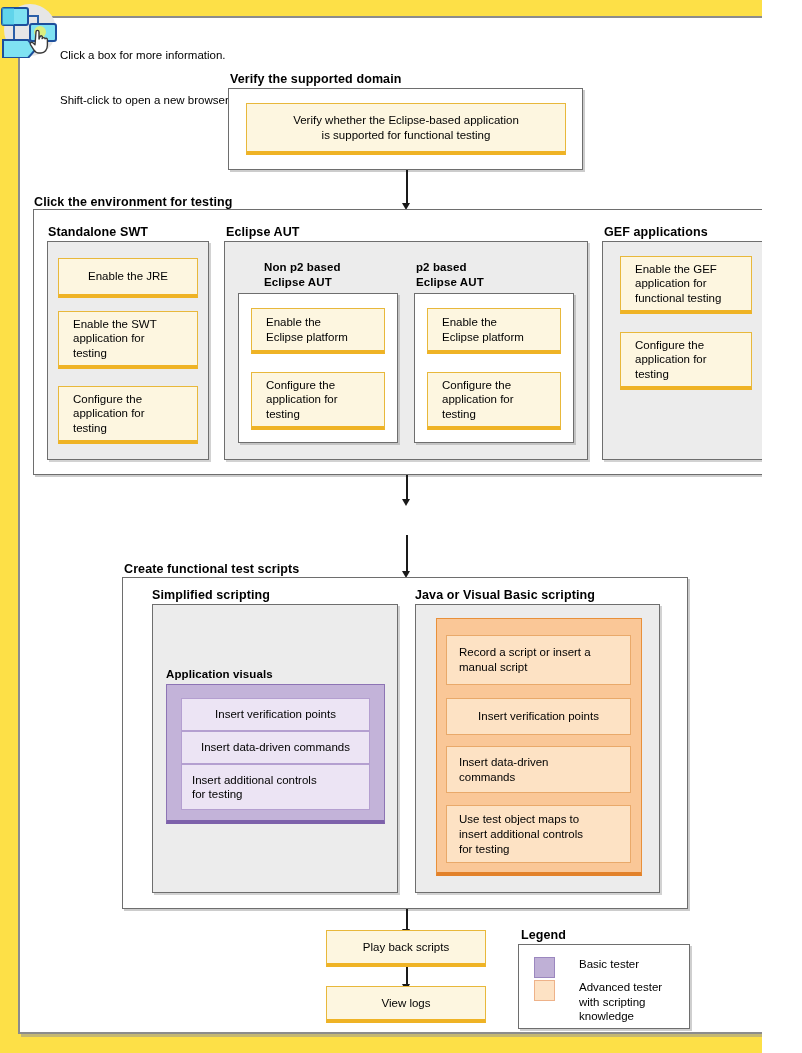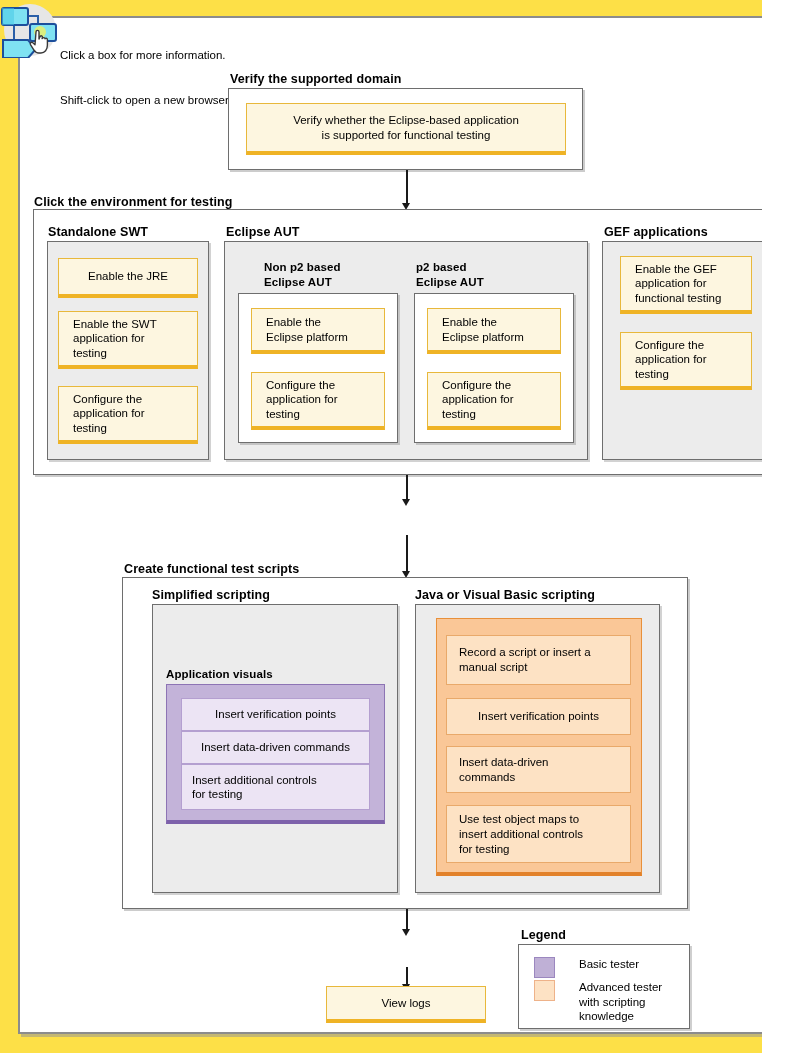--- a/index.html
+++ b/index.html
@@ -338,20 +338,21 @@
   <div class="box-peach centered" style="left:446px; top:698px; width:185px; height:37px;">Insert verification points</div>
   <div class="box-peach" style="left:446px; top:746px; width:185px; height:47px; white-space:pre-line;">Insert data-driven
 commands</div>
   <div class="box-peach" style="left:446px; top:805px; width:185px; height:58px; white-space:pre-line;">Use test object maps to
 insert additional controls
 for testing</div>
 
   <div class="arrow-line" style="left:406px; top:909px; height:22px;"></div>
   <div class="arrow-head" style="left:402px; top:929px;"></div>
 
+  <div class="box-yellow" style="left:326px; top:930px; width:160px; height:37px;">Play back scripts</div>
 
   <div class="arrow-line" style="left:406px; top:967px; height:19px;"></div>
   <div class="arrow-head" style="left:402px; top:984px;"></div>
 
   <div class="box-yellow" style="left:326px; top:986px; width:160px; height:37px;">View logs</div>
 
   <div class="caption" style="left:521px; top:928px;">Legend</div>
 
   <div class="legend-box" style="left:518px; top:944px; width:172px; height:85px;"></div>
 

